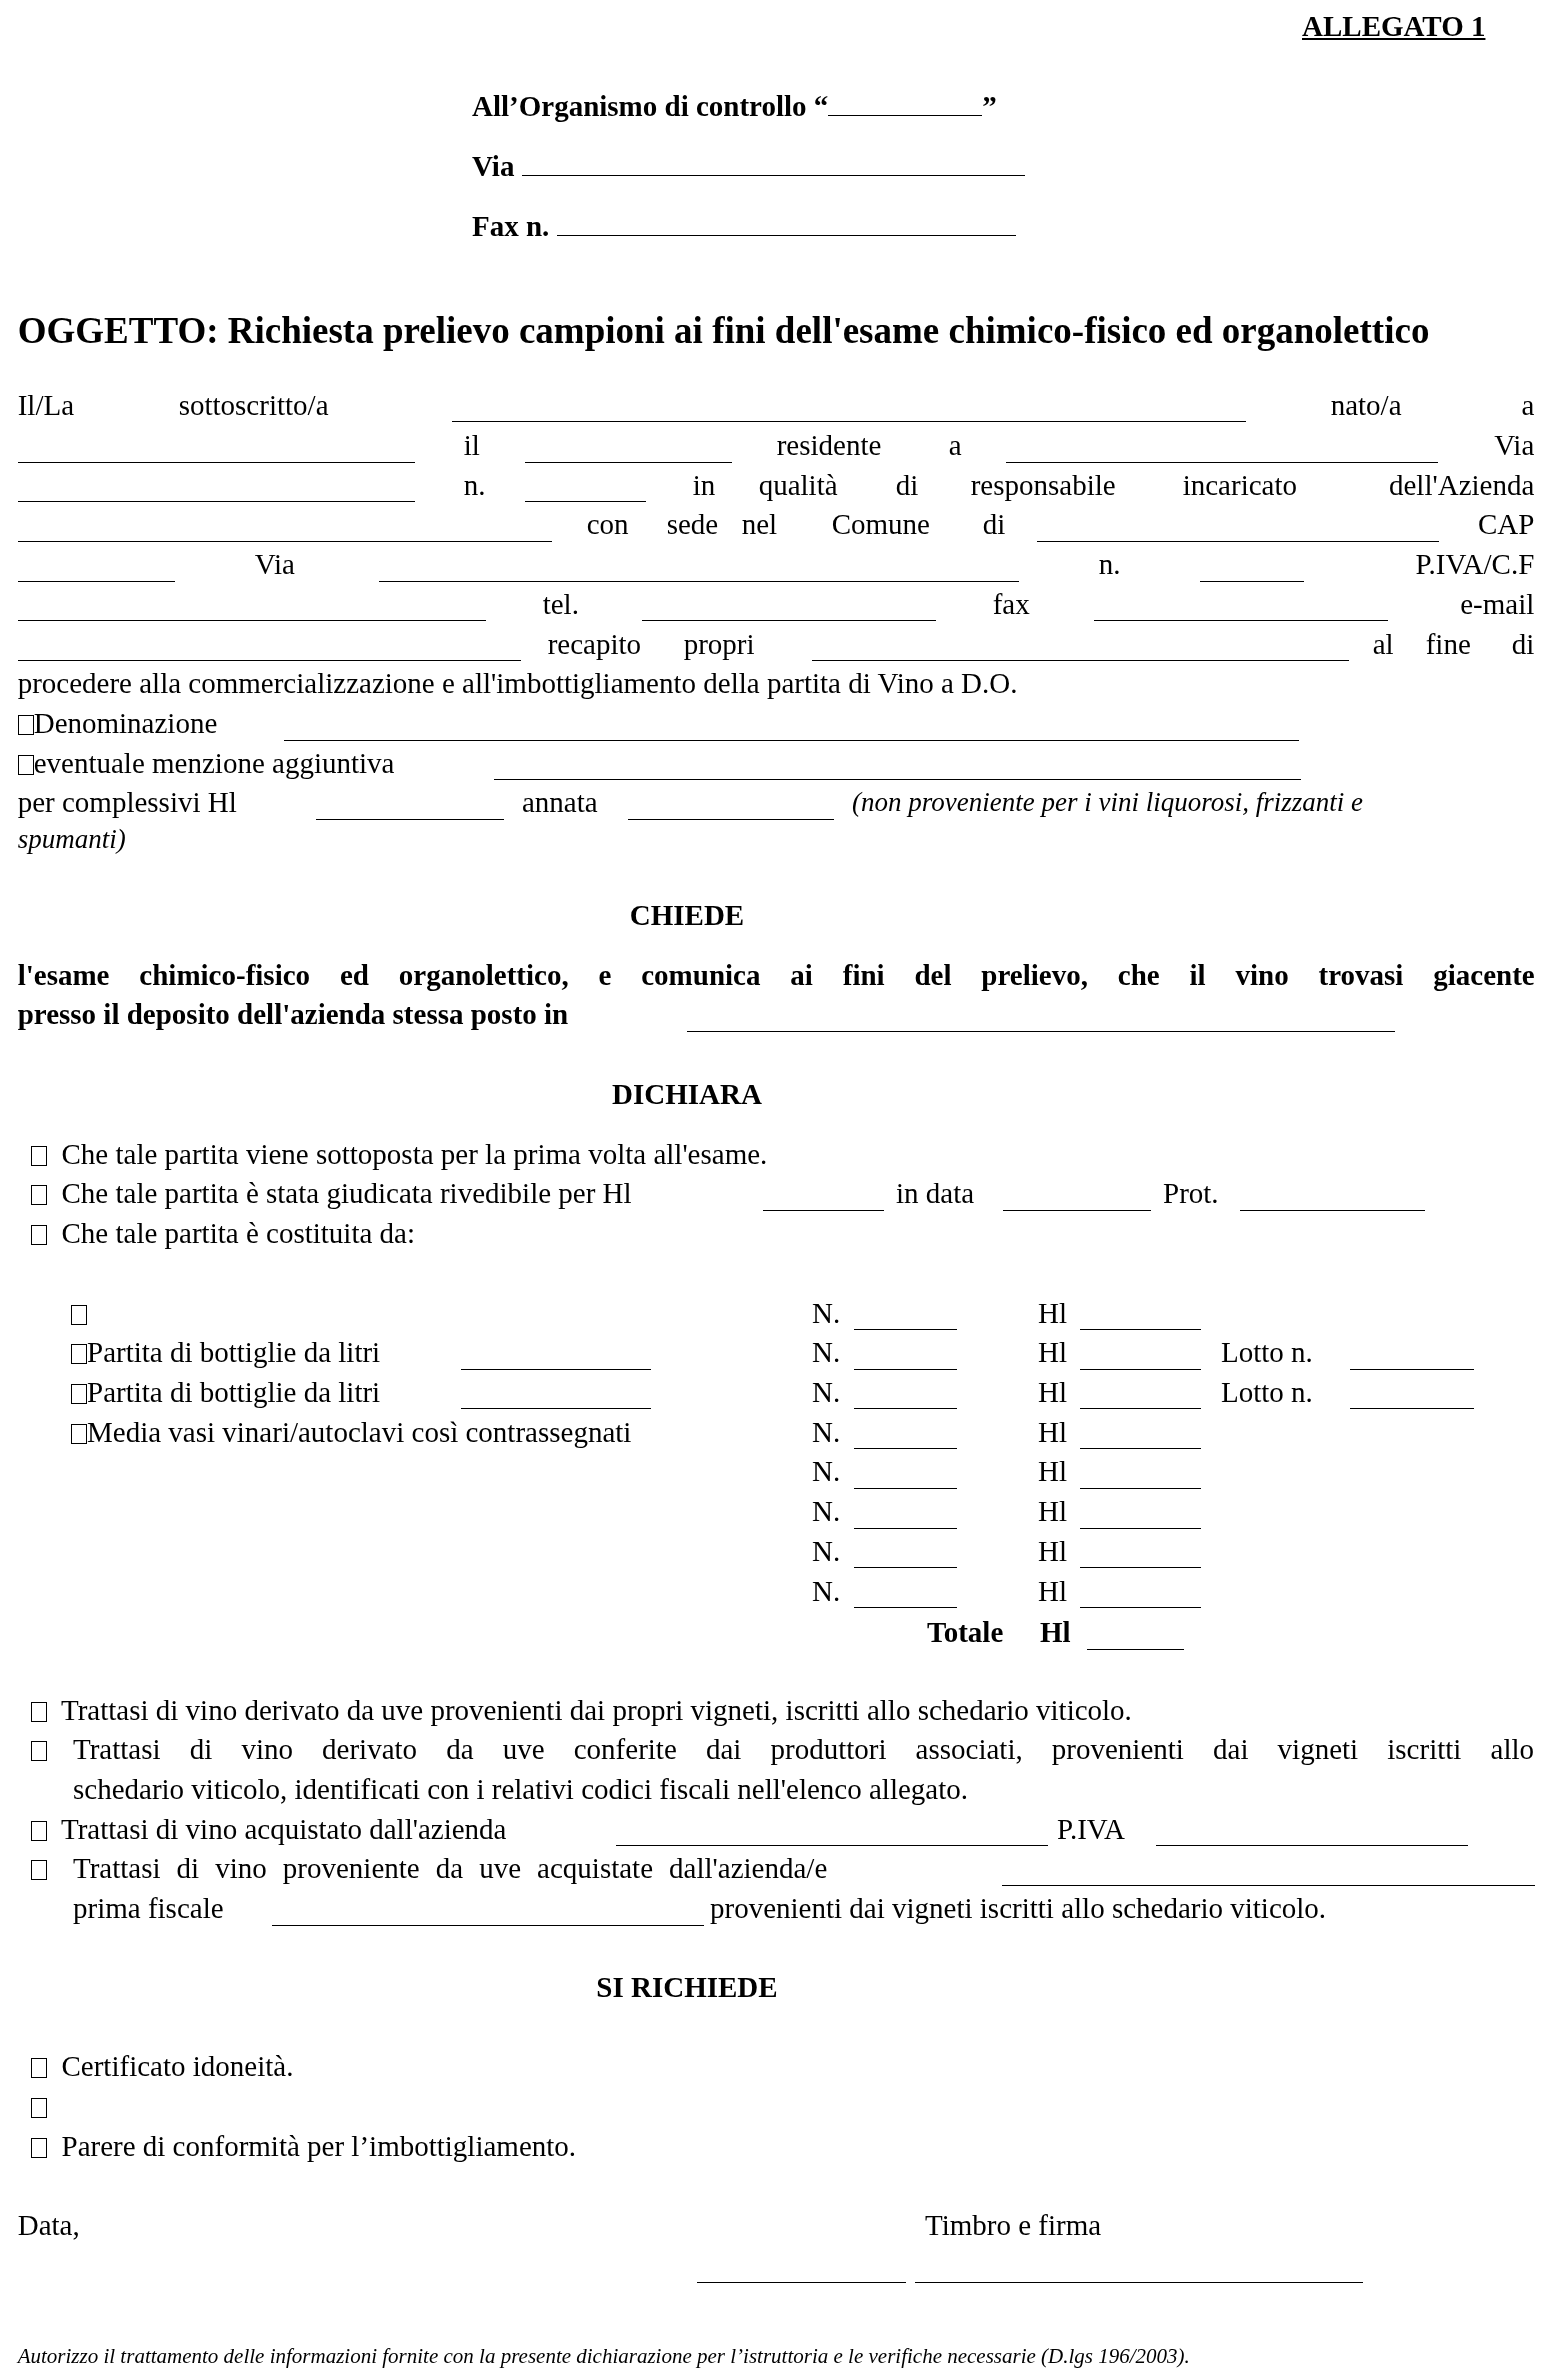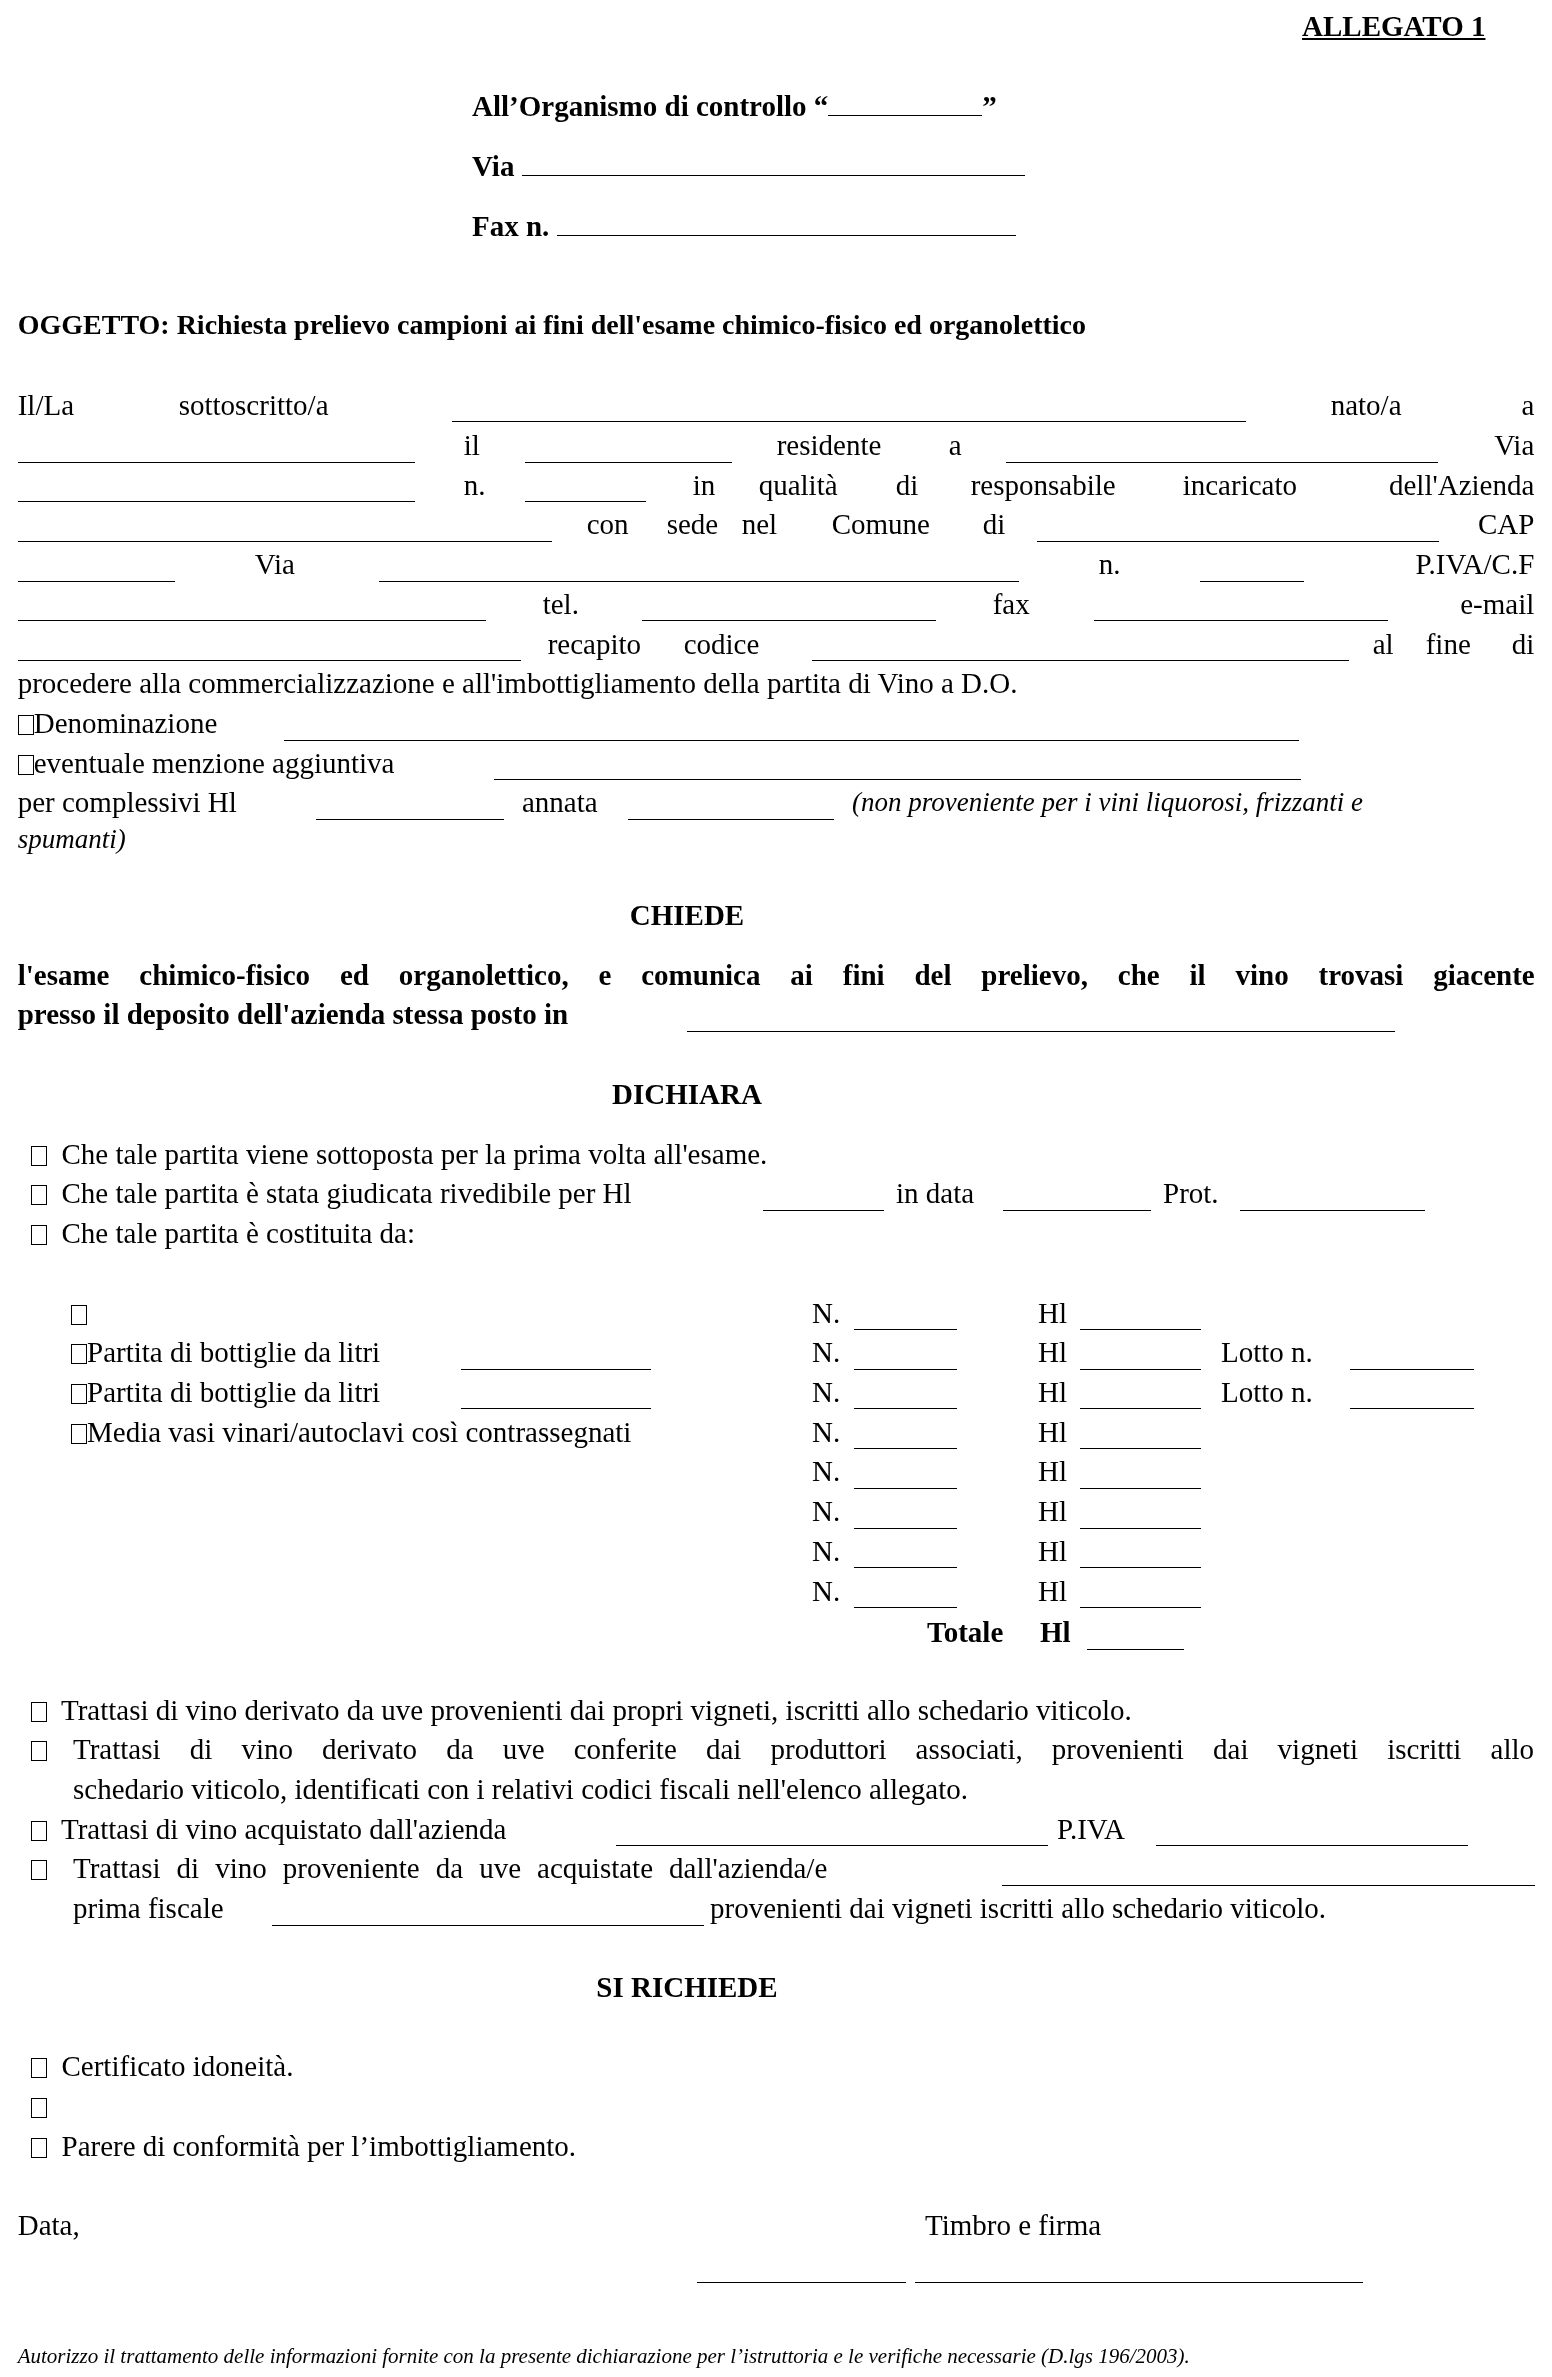--- a/index.html
+++ b/index.html
@@ -26,21 +26,21 @@
 </div>
 <div class="abs t b" style="left:472px; top:148px;">
   <span>Via</span>
   <span class="u" style="width:503px;"></span>
 </div>
 <div class="abs t b" style="left:472px; top:208px;">
   <span>Fax n.</span>
   <span class="u" style="width:459px;"></span>
 </div>
 
-<div class="abs b" style="left:17.7px; top:309px; font-size:28px;">OGGETTO: Richiesta prelievo campioni ai fini dell'esame chimico-fisico ed organolettico</div>
+<div class="abs b" style="left:17.7px; top:309px; font-size:37px;">OGGETTO: Richiesta prelievo campioni ai fini dell'esame chimico-fisico ed organolettico</div>
 
 <div class="row" style="top:388px;">
   <span style="left:0">Il/La</span>
   <span style="left:161px">sottoscritto/a</span>
   <span style="left:1313px">nato/a</span>
   <span style="right:0">a</span>
 </div>
 <div class="field" style="left:452px; width:794px; top:421px;"></div>
 
 <div class="row" style="top:428px;">
@@ -89,21 +89,21 @@
   <span style="left:525px">tel.</span>
   <span style="left:975px">fax</span>
   <span style="right:0">e-mail</span>
 </div>
 <div class="field" style="left:17.7px; width:468px; top:620px;"></div>
 <div class="field" style="left:642px; width:294px; top:620px;"></div>
 <div class="field" style="left:1094px; width:294px; top:620px;"></div>
 
 <div class="row" style="top:627px;">
   <span style="left:530px">recapito</span>
-  <span style="left:666px">codice</span>
+  <span style="left:666px">propri</span>
   <span style="left:1355px">al</span>
   <span style="left:1408px">fine</span>
   <span style="right:0">di</span>
 </div>
 <div class="field" style="left:17.7px; width:503px; top:660px;"></div>
 <div class="field" style="left:812px; width:537px; top:660px;"></div>
 
 <div class="abs t" style="left:17.7px; top:666px;">procedere alla commercializzazione e all'imbottigliamento della partita di Vino a D.O.</div>
 
 <div class="abs t" style="left:17.7px; top:706px;">

